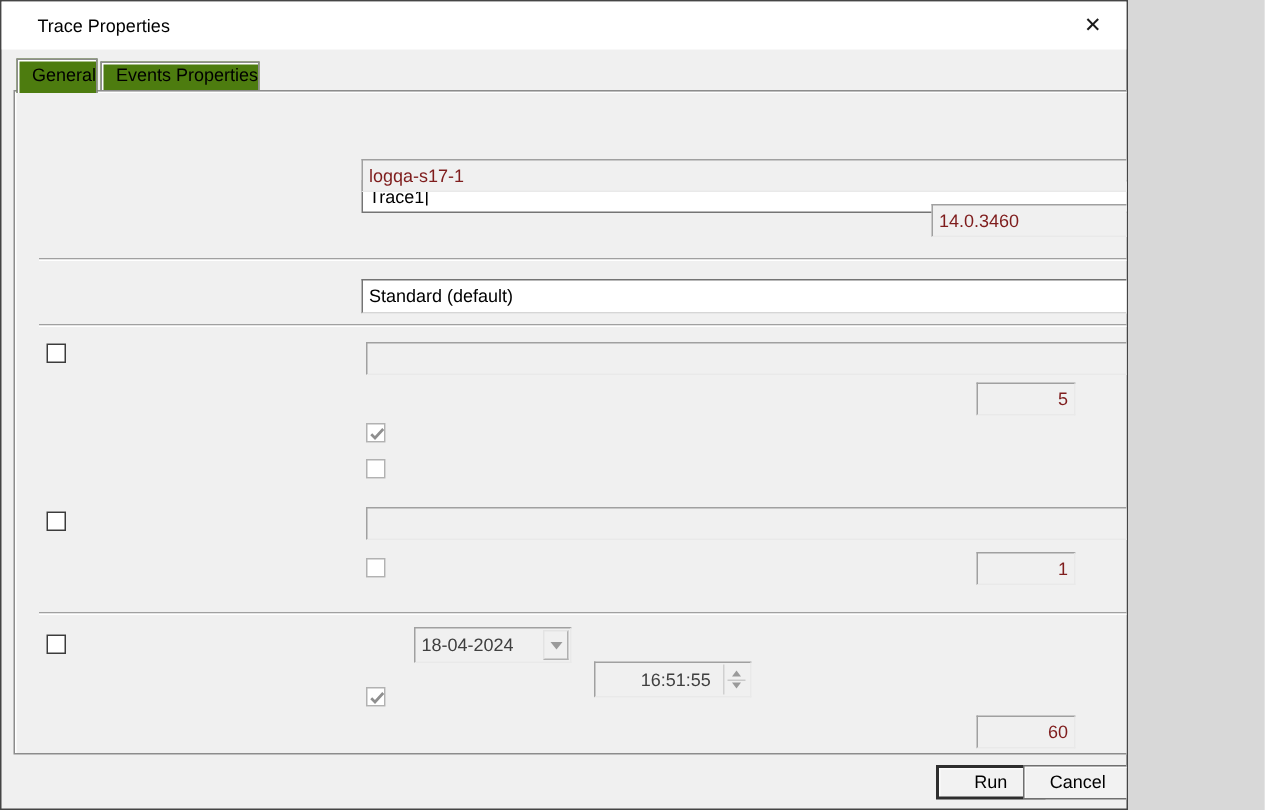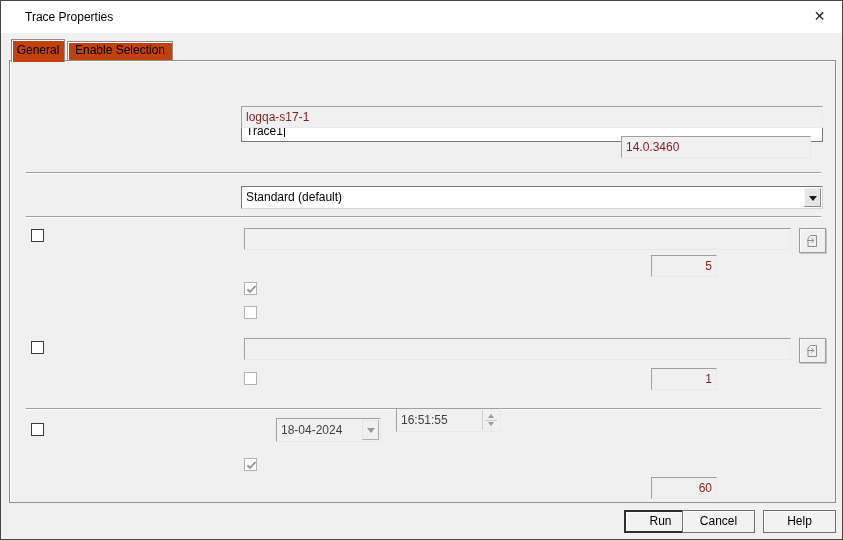--- a/index.html
+++ b/index.html
@@ -1,27 +1,27 @@
 <!DOCTYPE html>
 <html><head>
 <meta charset="utf-8">
 <style>
   * { margin:0; padding:0; box-sizing:border-box; }
   body { font-family:"Liberation Sans", sans-serif; background:#d8d8d8; }
   #dialog {
-    position:relative; width:843px; height:540px;
+    position:relative; width:752px; height:540px;
     background:#f0f0f0; border:1px solid #454545; overflow:hidden;
     font-size:12px; color:#000;padding-left:23px;
   }
   
   .titlebar { position:absolute; left:0; top:0; width:100%; height:32px; background:#ffffff; }
   .title { position:absolute; left:24px; top:0; line-height:32px; font-size:12px; }
   .close-btn { position:absolute; right:0; top:0; width:45px; height:31px; text-align:center; line-height:31px; font-size:14px; color:#1a1a1a; cursor:default; }
   
-  .tab { position:absolute; background:#c2410c; border:1px solid #8c8c8c; border-bottom:none; box-shadow:inset 1px 1px 0 #ffffff; text-align:center; }
+  .tab { position:absolute; background:#4d7c0f; border:1px solid #8c8c8c; border-bottom:none; box-shadow:inset 1px 1px 0 #ffffff; text-align:right; }
   .tab.selected { left:10px; top:38px; width:54px; height:23px; line-height:21px; z-index:3; }
   .tab.unselected { left:66px; top:40px; width:106px; height:19px; line-height:17px; z-index:1; }
   
   .panel { position:absolute; left:8px; top:59px; width:827px; height:443px; background:#f0f0f0; border:1px solid #8c8c8c; box-shadow:inset 1px 1px 0 #ffffff; z-index:2; }
   
   .lbl { position:absolute; white-space:nowrap; color:#000; }
   .dlbl { position:absolute; white-space:nowrap; color:#969696; }
   
   .field { position:absolute; height:22px; line-height:20px; padding:0 4px; background:#fff; border:1px solid #747474; overflow:hidden; white-space:nowrap; }
   .field.disabled { background:#f0f0f0; color:#7f1d1d; border-color:#a0a0a0 #e9e9e9 #e9e9e9 #a0a0a0; }
@@ -60,21 +60,21 @@
 
   <div class="titlebar">
     <div class="title">Trace Properties</div>
     <div class="close-btn">✕</div>
   </div>
 
   <div class="tab selected">
     <span>General</span>
   </div>
   <div class="tab unselected">
-    <span>Enable Selection</span>
+    <span>Events Properties</span>
   </div>
 
   <div class="panel"></div>
 
   <div class="lbl" style="left:30px; top:79px;">Trace name:</div>
   <div class="field" style="left:240px; top:75px; width:582px; z-index:4;margin-top:44px;"><span>Trace1</span><span class="caret"></span></div>
 
   <div class="lbl" style="left:30px; top:109px;">Trace provider name:</div>
   <div class="field disabled" style="left:240px; top:105px; width:582px; z-index:4;">logqa-s17-1</div>
 
@@ -138,21 +138,21 @@
   <div class="sep" style="top:407px; z-index:4;"></div>
 
   <div class="cb" style="left:30px; top:422px; z-index:4;"></div>
   <div class="lbl" style="left:50px; top:422px;">Enable trace stop time:</div>
   <div class="combo disabled" style="left:275px; top:417px; width:105px; height:24px; line-height:22px; z-index:4;">
     <span>18-04-2024</span>
     <span class="drop-btn disabled">
         <span class="tri-down gray"></span>
       </span>
   </div>
-  <div class="combo disabled" style="left:395px; top:407px; width:105px; height:24px; line-height:22px; z-index:4;">
+  <div class="combo disabled" style="left:395px; top:440px; width:105px; height:24px; line-height:22px; z-index:4;text-align:center;">
     <span>16:51:55</span>
     <span class="spin">
         <span class="up"></span>
         <span class="mid"></span>
         <span class="dn"></span>
       </span>
   </div>
   <div class="cb disabled" style="left:243px; top:457px; z-index:4;">
     <svg width="13" height="13" viewBox="0 0 13 13">
         <polyline points="2.5,6.5 5,9 10.5,3" fill="none" stroke="#8f8f8f" stroke-width="1.8"></polyline>

